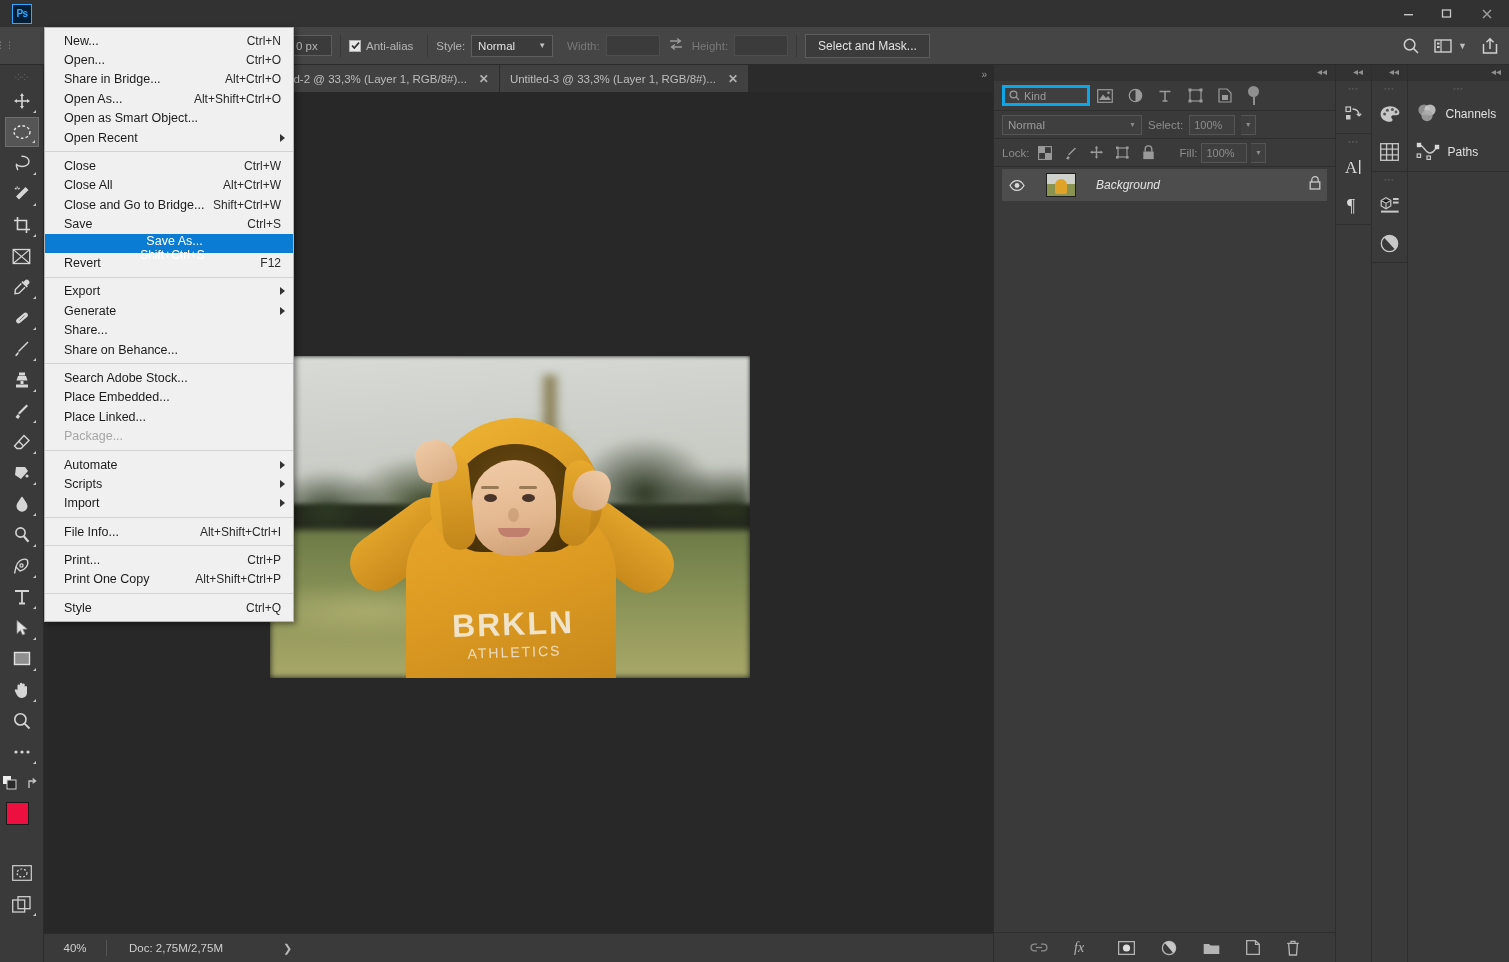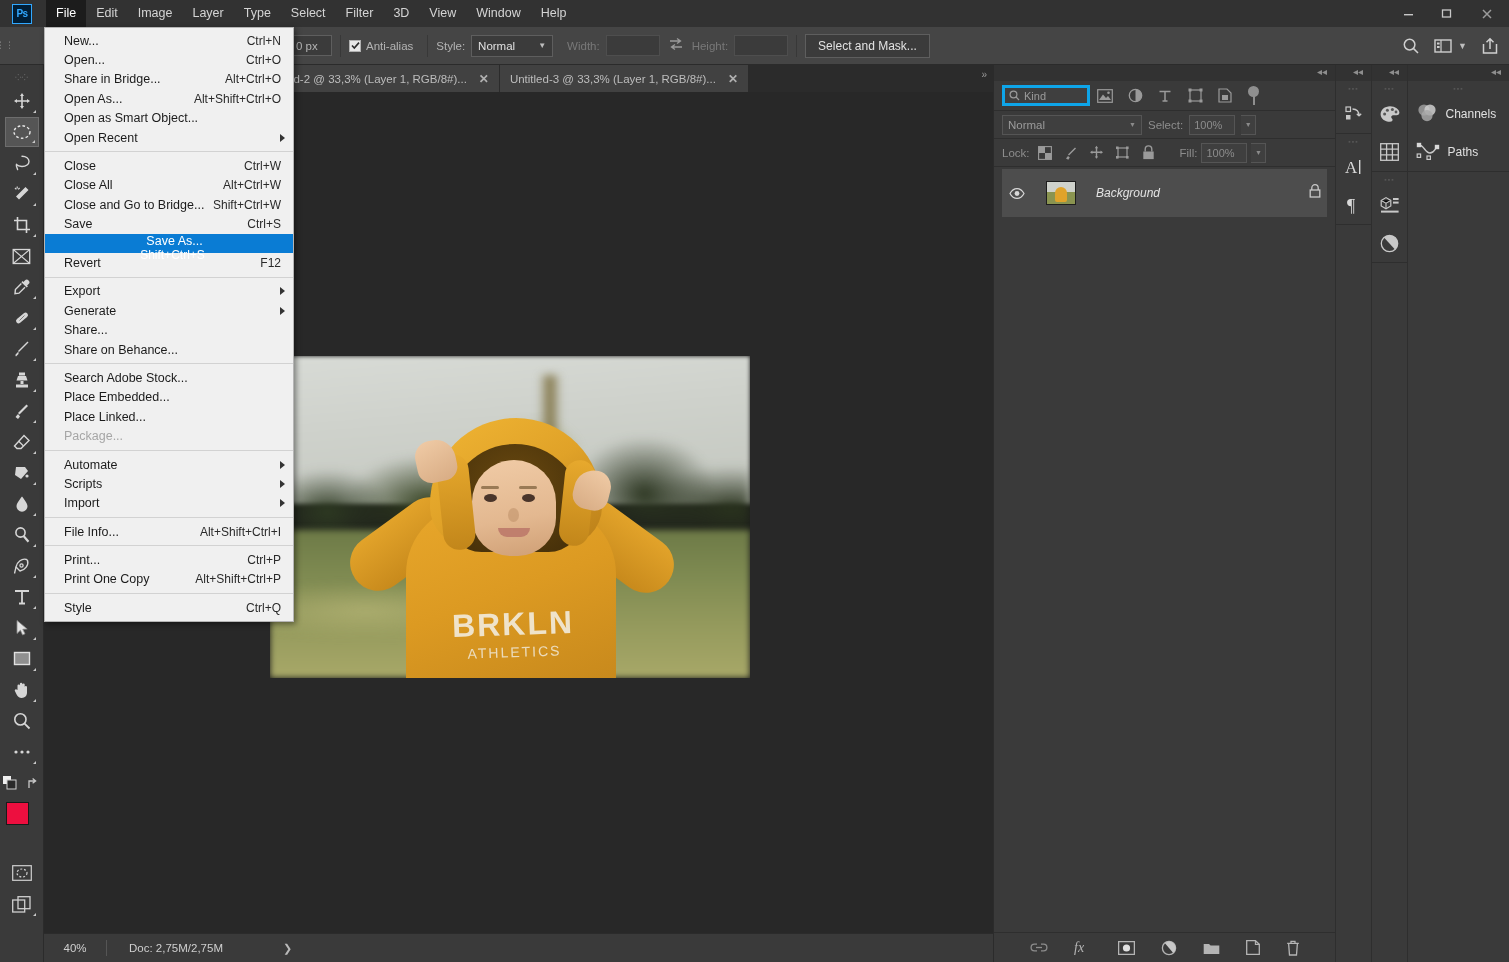--- a/index.html
+++ b/index.html
@@ -284,21 +284,21 @@
   .num-stepper {
     background: #3f3f3f; border: 1px solid #555; border-left: none; height: 20px; width: 15px;
     display: flex; align-items: center; justify-content: center; color: #8a8a8a; font-size: 7px;
   }
   .lock-row {
     height: 28px; display: flex; align-items: center; padding: 0 8px; gap: 4px;
     border-bottom: 1px solid #2e2e2e;
   }
   .lock-ic { width: 22px; height: 20px; display: flex; align-items: center; justify-content: center; color: #9a9a9a; }
   .layer-row {
-    height: 48px; display: flex; align-items: center; background: #4d4d4d;
+    height: 32px; display: flex; align-items: center; background: #4d4d4d;
     margin: 2px 8px 0 8px; padding: 12px 6px; gap: 20px;
   }
   .layer-eye { width: 18px; display: flex; align-items: center; justify-content: center; color: #d8d8d8; }
   .layer-thumb {
     width: 30px; height: 24px; border: 1px solid #1e1e1e; overflow: hidden; position: relative;
     background: #8a9a5a;
   }
   .lt-sky { position: absolute; left:0; top:0; width:100%; height:45%; background:#cfd2cc; }
   .lt-field { position: absolute; left:0; bottom:0; width:100%; height:55%; background:#8a9450; }
   .lt-boy { position: absolute; left: 30%; top: 22%; width: 42%; height: 70%; background:#e0a32a; border-radius: 6px 6px 2px 2px; }
@@ -355,33 +355,20 @@
   }
   .fm-sep { height: 1px; background: #d2d2d2; margin: 4px 0; }
 </style>
 </head>
 <body>
 
 <div class="app">
 
   <div class="titlebar">
     <div class="ps-logo">Ps</div>
-    <div class="menubar">
-      <div class="menu-item active">File</div>
-      <div class="menu-item">Edit</div>
-      <div class="menu-item">Image</div>
-      <div class="menu-item">Layer</div>
-      <div class="menu-item">Type</div>
-      <div class="menu-item">Select</div>
-      <div class="menu-item">Filter</div>
-      <div class="menu-item">3D</div>
-      <div class="menu-item">View</div>
-      <div class="menu-item">Window</div>
-      <div class="menu-item">Help</div>
-    </div>
     <div class="win-controls">
       <div class="win-btn">
         <svg width="11" height="11" viewBox="0 0 11 11">
             <rect x="1" y="6" width="9" height="1.4" fill="#c8c8c8"></rect>
           </svg>
       </div>
       <div class="win-btn">
         <svg width="11" height="11" viewBox="0 0 11 11">
             <rect x="1.5" y="2" width="8" height="7" fill="none" stroke="#c8c8c8" stroke-width="1.3"></rect>
           </svg>

